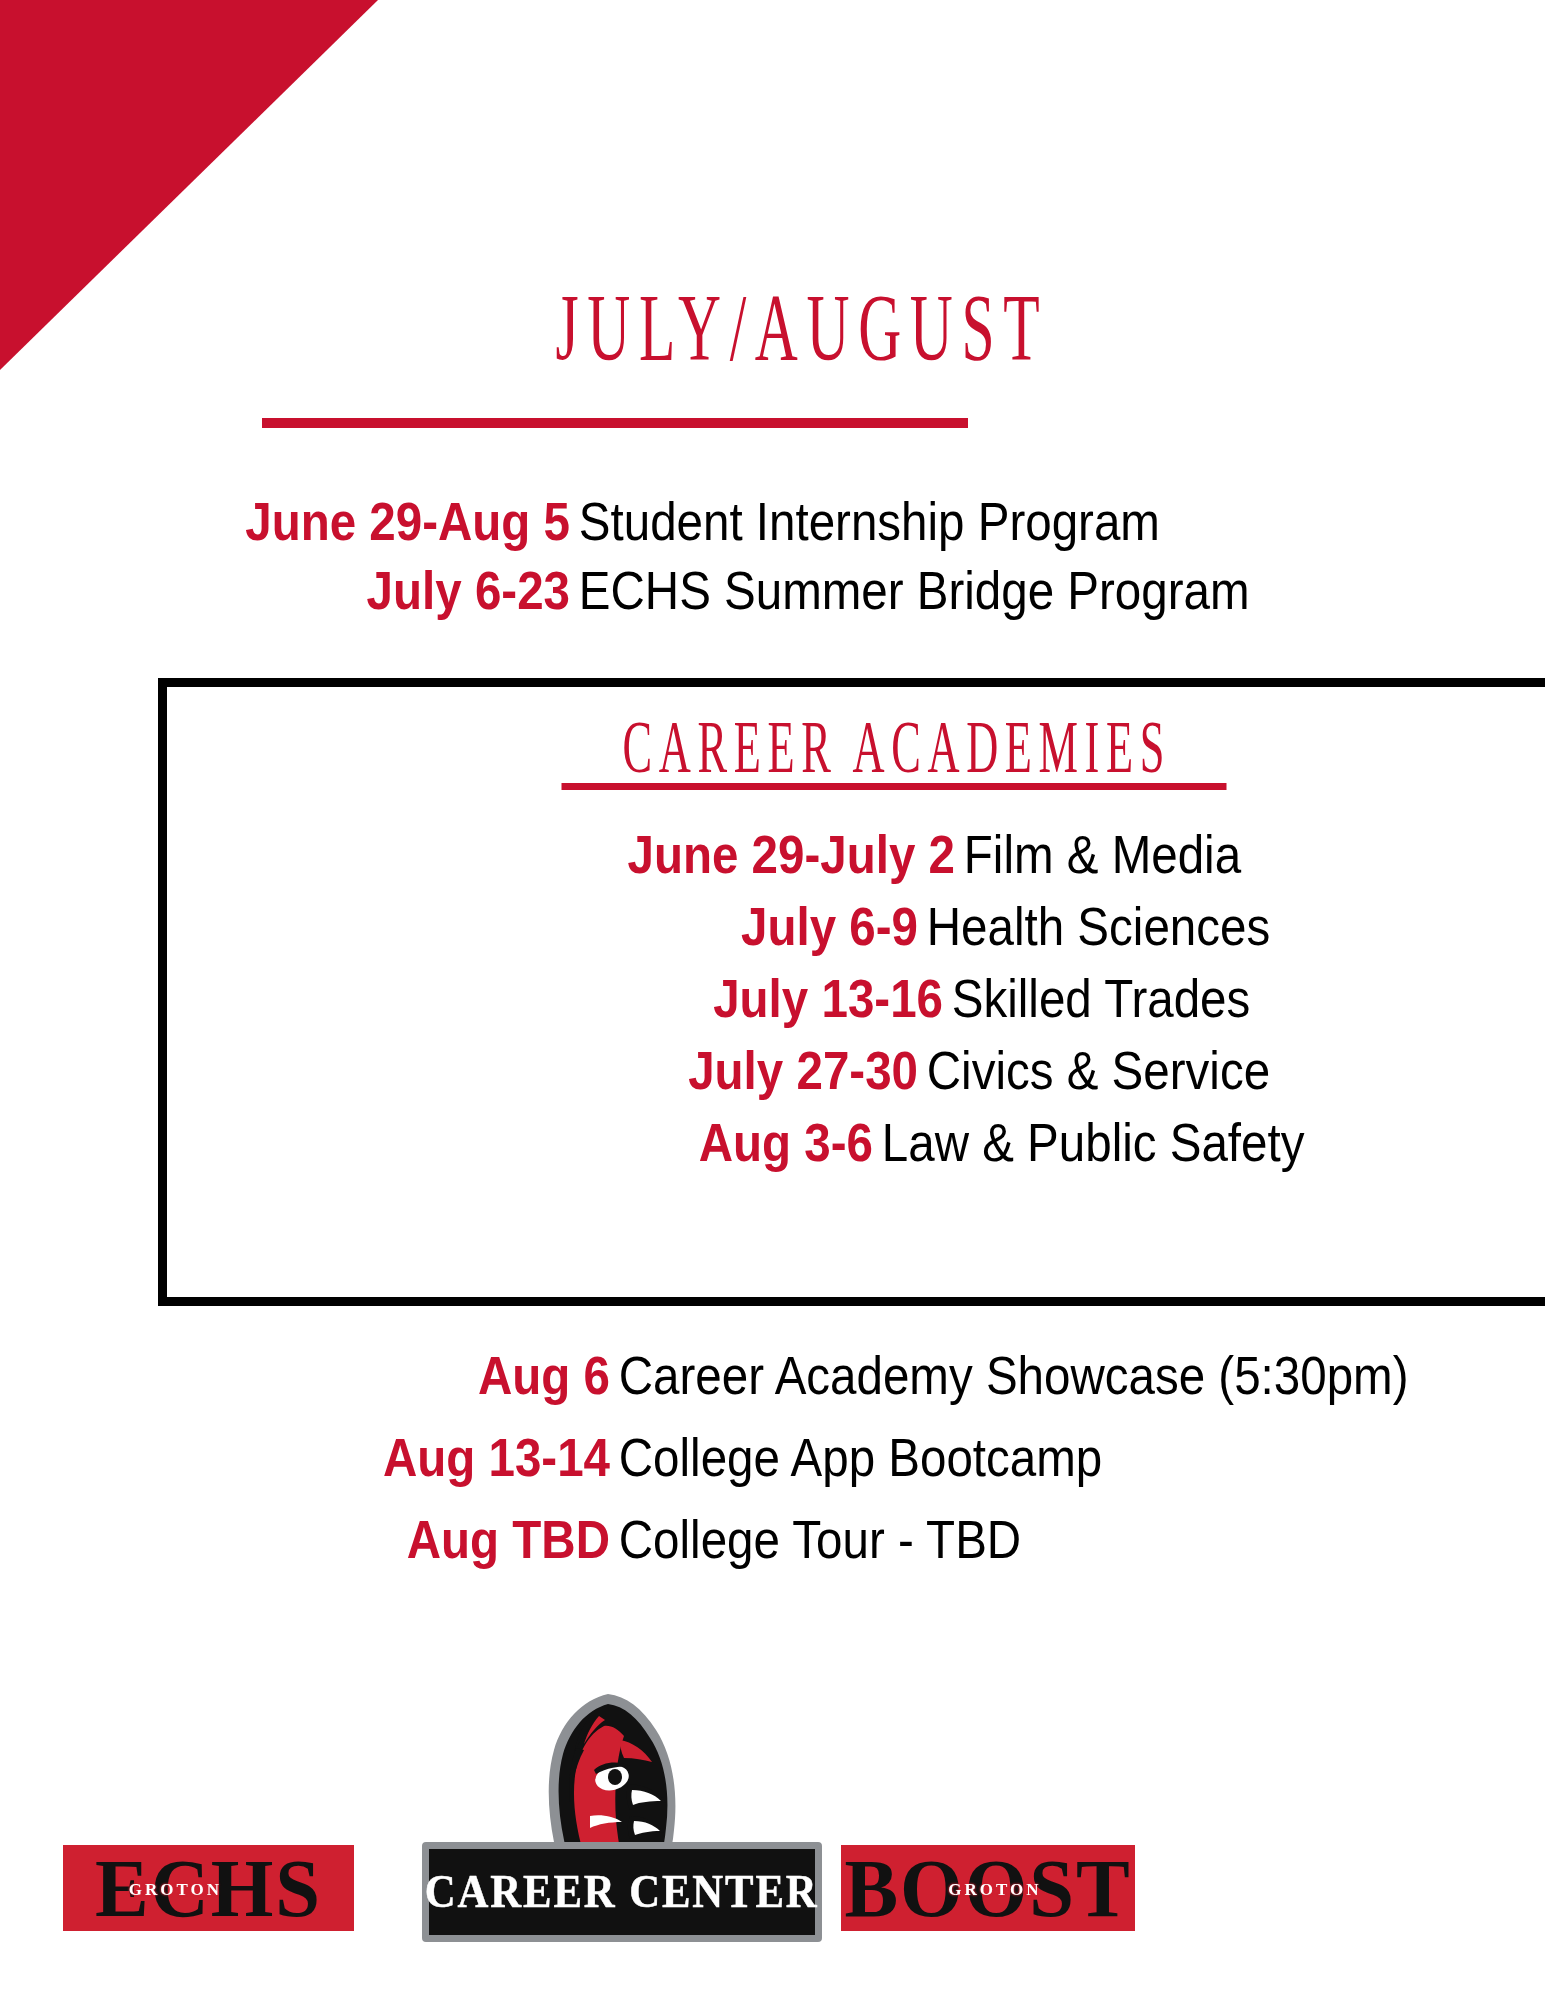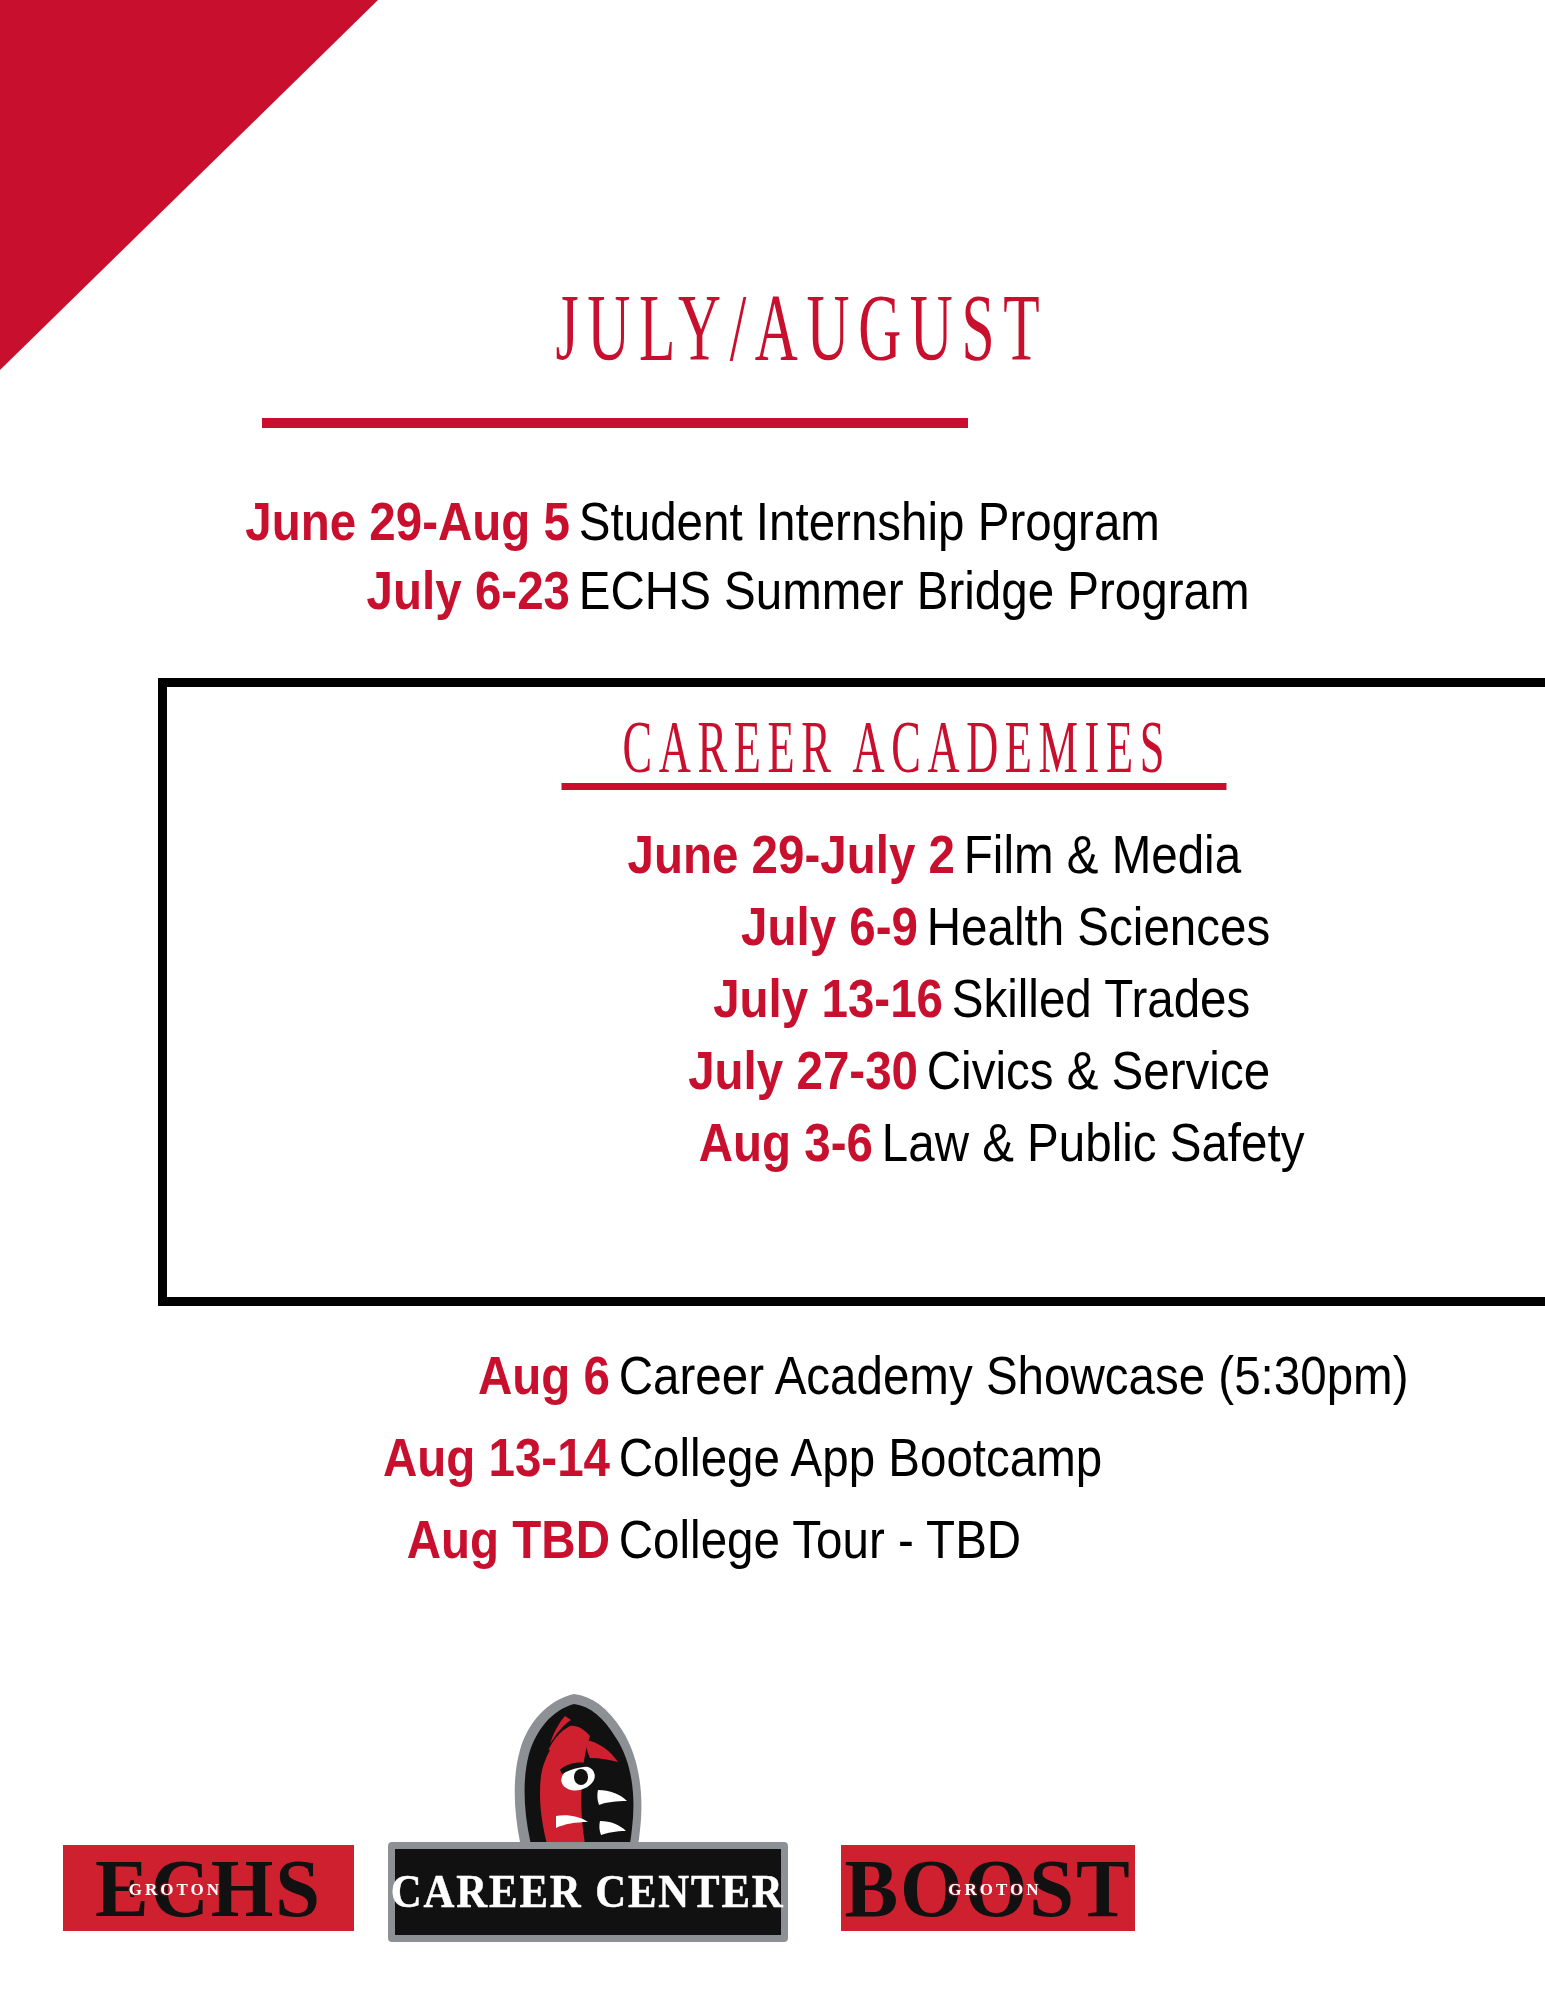--- a/index.html
+++ b/index.html
@@ -216,21 +216,21 @@
     line-height: 1;
     white-space: nowrap;
     text-shadow: 0 0 2px #cf2030, 0 0 3px #cf2030;
   }
   .plaque-echs .plaque-groton  { left: -66px; }
   .plaque-boost .plaque-groton { left: 14px; }
 
   
   .mascot-logo {
     position: absolute;
-    left: 378px;
+    left: 412px;
     top: 0px;
     width: 420px;
     height: 270px;
     text-decoration: underline;
   }
   .mascot-svg {
     position: absolute;
     left: 92px;
     top: 2px;
     width: 210px;

